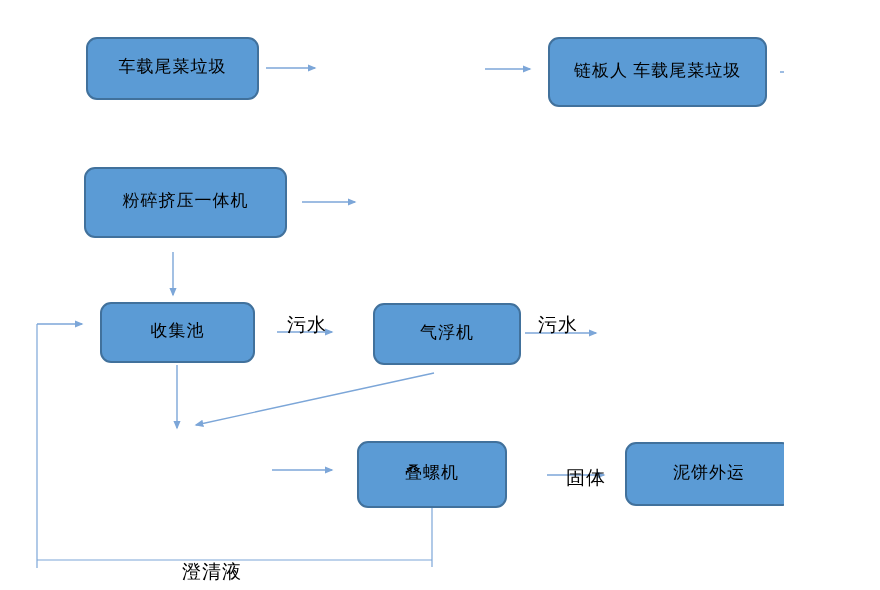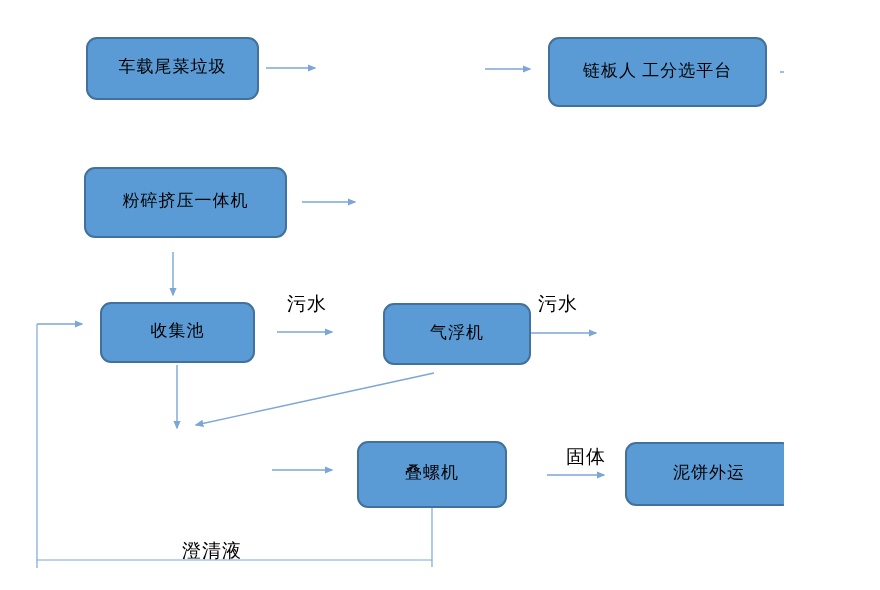--- a/index.html
+++ b/index.html
@@ -47,20 +47,21 @@
     color:var(--text);
     white-space:nowrap;
     transform:translateY(-2px);
   }
   .edge-label{
     position:absolute;
     font-size:19px;
     letter-spacing:1px;
     color:var(--text);
     white-space:nowrap;
+    margin-top:21px;
   }
 </style>
 </head>
 <body>
 
 <div class="canvas">
 
   <svg class="connector-layer" width="880" height="590" viewBox="0 0 880 590" xmlns="http://www.w3.org/2000/svg">
     <defs>
       <marker id="arr" viewBox="0 0 10 10" refX="7.5" refY="5" markerWidth="7" markerHeight="7" orient="auto-start-reverse">
@@ -85,33 +86,33 @@
     <line class="connector" x1="37" y1="568" x2="37" y2="324" stroke-width="1.2"></line>
     <line class="connector" x1="37" y1="324" x2="82" y2="324" stroke-width="1.4" marker-end="url(#arr)"></line>
   </svg>
 
   <div class="node" style="left:86px;top:37px;width:173px;height:63px">
     <span class="node-label">车载尾菜垃圾</span>
   </div>
 
 
   <div class="node" style="left:548px;top:37px;width:219px;height:70px">
-    <span class="node-label">链板人 工分选平台</span>
+    <span class="node-label">链板人 车载尾菜垃圾</span>
   </div>
 
   <div class="node" style="left:84px;top:167px;width:203px;height:71px">
     <span class="node-label">粉碎挤压一体机</span>
   </div>
 
 
   <div class="node" style="left:100px;top:302px;width:155px;height:61px">
     <span class="node-label">收集池</span>
   </div>
 
-  <div class="node" style="left:383px;top:303px;width:148px;height:62px">
+  <div class="node" style="left:373px;top:303px;width:148px;height:62px">
     <span class="node-label">气浮机</span>
   </div>
 
 
 
   <div class="node" style="left:357px;top:441px;width:150px;height:67px">
     <span class="node-label">叠螺机</span>
   </div>
 
   <div class="node" style="left:625px;top:442px;width:168px;height:64px">

